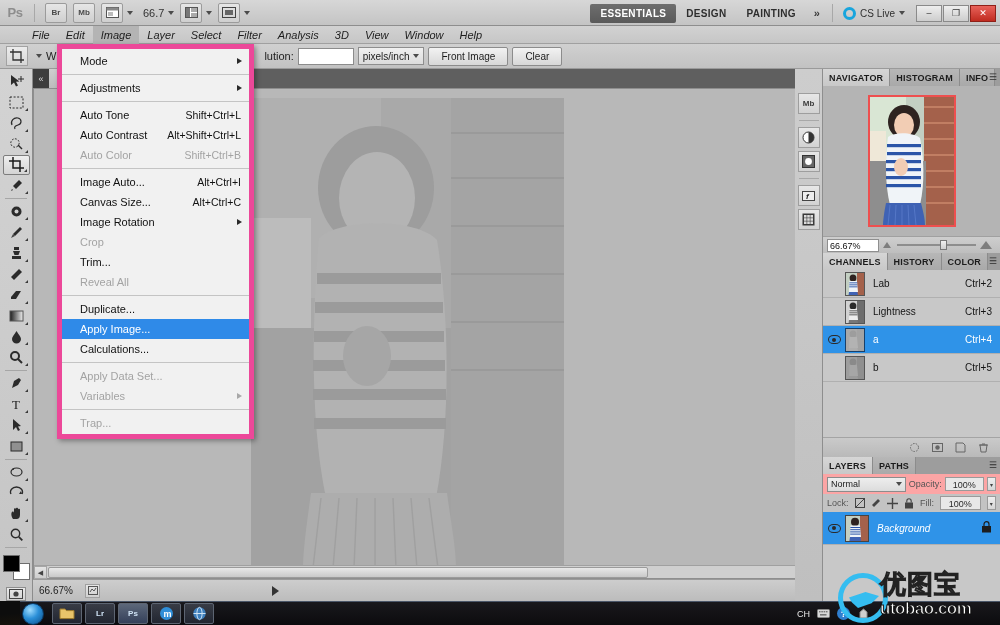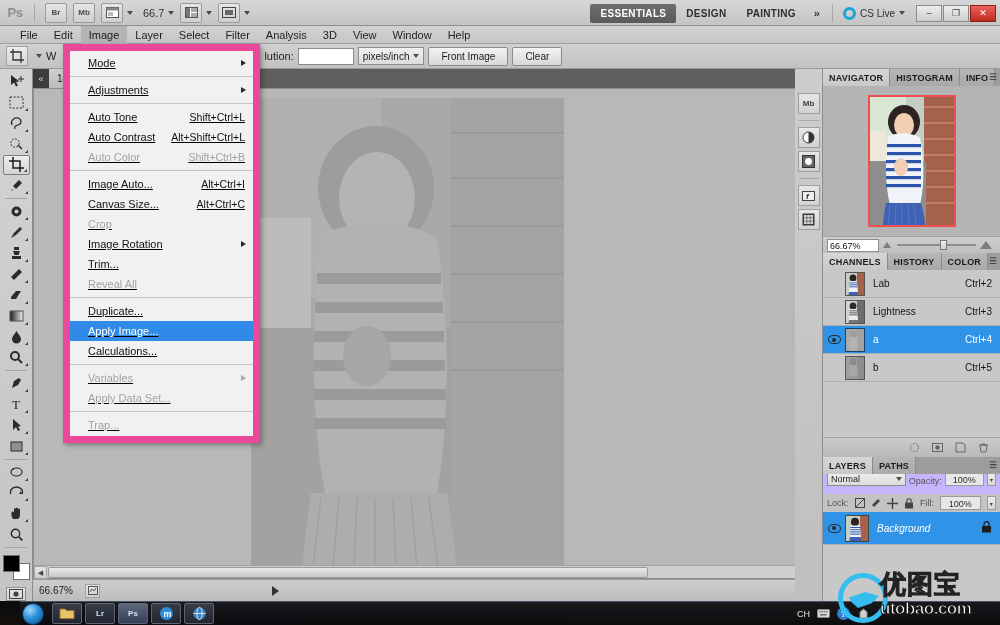--- a/index.html
+++ b/index.html
@@ -49,21 +49,21 @@
   .wbtns { display: flex; margin-left: 10px; margin-right: 4px; }
   .wbtn { width: 26px; height: 17px; border: 1px solid #8a8a8a; background: linear-gradient(#eee,#cdcdcd);
           display:flex; align-items:center; justify-content:center; font-size:9px; color:#333; margin-left:1px;}
   .wbtn.close { background: linear-gradient(#e8625a,#c02b20); color: #fff; border-color:#8f2018; }
 
   
   .menubar {
     position: absolute; left: 0; top: 26px; width: 1000px; height: 18px;
     background: linear-gradient(#d2d2d2,#c6c6c6);
     border-bottom: 1px solid #a0a0a0;
-    display: flex; align-items: center; padding-left: 12px;
+    display: flex; align-items: center; padding-left: 24px; font-style: italic;
   }
   .menu-item { padding: 0 8px; height: 18px; line-height: 18px; font-size: 11px; color: #1d1d1d; }
   .menu-item.open { background: #b4b4b4; }
 
   
   .optbar {
     position: absolute; left: 0; top: 44px; width: 1000px; height: 25px;
     background: linear-gradient(#d0d0d0,#c2c2c2);
     border-bottom: 1px solid #9a9a9a;
     display: flex; align-items: center; padding-left: 6px; gap: 4px;
@@ -219,21 +219,21 @@
   .ch-name { flex: 1; }
   .ch-key { margin-right: 8px; font-size: 10px; }
   .panel-foot {
     height: 20px; background: linear-gradient(#cacaca,#b9b9b9); display:flex;
     align-items:center; justify-content:flex-end; gap: 10px; padding-right: 10px;
     border-top: 1px solid #a4a4a4;
   }
   .foot-ic { width: 13px; height: 13px; color: #4f4f4f; display:flex; align-items:center; justify-content:center;}
 
   
-  .lay-opts { height: 20px; display:flex; align-items:flex-end; gap: 3px; padding: 8px 4px; background:#c4b5fd;}
+  .lay-opts { height: 20px; display:flex; align-items:center; gap: 3px; padding: 0 4px; background:#fca5a5;}
   .blend-select { width: 88px; height: 15px; border: 1px solid #8c8c8c;
     background: linear-gradient(#eee,#dcdcdc); font-size: 9px; display:flex;
     align-items:center; padding-left:3px; color:#1a1a1a; justify-content:space-between;}
   .opa-label { font-size: 9px; color: #555; }
   .opa-field { width: 44px; height: 14px; background:#e8e8e8; border:1px solid #9a9a9a;
     font-size:9px; text-align:center; line-height:14px; color:#2a2a2a;}
   .stepper { width: 10px; height:14px; border:1px solid #9a9a9a;
     background:linear-gradient(#eee,#d6d6d6); font-size:6px; display:flex;
     align-items:center;justify-content:center;color:#444;}
   .lay-lock { height: 18px; display:flex; align-items:center; gap: 6px; padding: 0 4px;
@@ -242,23 +242,23 @@
   .lay-row { height: 33px; display:flex; align-items:center; background:#2f93e8; color:#fff;
     border-bottom: 1px solid #b0b0b0; }
   .lay-thumb { width: 24px; height: 27px; border: 1px solid #444; margin-right: 8px;
     background: linear-gradient(#cfe3ef,#98b2c5); overflow:hidden; position:relative;}
   .lay-name { flex:1; font-size: 10px; font-style: italic; }
   .lay-lockic { margin-right: 8px; }
   .lay-empty { background: #c8c8c8; }
 
   
   .dropdown {
-    position: absolute; left: 63px; top: 44px; width: 197px;
-    background: #f1f1f1; border: 7px solid #ec4899;
-    box-shadow: 2px 2px 5px rgba(0,0,0,0.35); z-index: 50; padding: 2px 0 1px 0; text-decoration: underline;
+    position: absolute; left: 57px; top: 44px; width: 197px;
+    background: #f1f1f1; border: 5px solid #ec4899;
+    box-shadow: 2px 2px 5px rgba(0,0,0,0.35); z-index: 50; padding: 2px 0 1px 0;
   }
   .dd-item {
     height: 20px; display: flex; align-items: center; padding-left: 18px; padding-right: 8px;
     font-size: 11px; color: #111; position: relative;
   }
   .dd-item.disabled { color: #a3a3a3; }
   .dd-item.highlight { background: #2f8ae8; color: #fff; }
   .dd-shortcut { margin-left: auto; font-size: 10.5px; }
   .dd-sub { position:absolute; right: 7px; width:0;height:0;
     border-top:3.5px solid transparent;border-bottom:3.5px solid transparent;border-left:5px solid #2a2a2a;}
@@ -934,50 +934,50 @@
     </div>
     <div class="dd-sep"></div>
     <div class="dd-item">
       <span>Image Auto...</span>
       <span class="dd-shortcut">Alt+Ctrl+I</span>
     </div>
     <div class="dd-item">
       <span>Canvas Size...</span>
       <span class="dd-shortcut">Alt+Ctrl+C</span>
     </div>
-    <div class="dd-item disabled">
-      <span>Crop</span>
-    </div>
     <div class="dd-item">
       <span>Image Rotation</span>
       <span class="dd-sub"></span>
     </div>
+    <div class="dd-item disabled">
+      <span>Crop</span>
+    </div>
     <div class="dd-item">
       <span>Trim...</span>
     </div>
     <div class="dd-item disabled">
       <span>Reveal All</span>
     </div>
     <div class="dd-sep"></div>
     <div class="dd-item">
       <span>Duplicate...</span>
     </div>
     <div class="dd-item highlight">
       <span>Apply Image...</span>
     </div>
     <div class="dd-item">
       <span>Calculations...</span>
     </div>
     <div class="dd-sep"></div>
     <div class="dd-item disabled">
+      <span>Apply Data Set...</span>
+    </div>
+    <div class="dd-item disabled">
       <span>Variables</span>
       <span class="dd-sub"></span>
-    </div>
-    <div class="dd-item disabled">
-      <span>Apply Data Set...</span>
     </div>
     <div class="dd-sep"></div>
     <div class="dd-item disabled">
       <span>Trap...</span>
     </div>
   </div>
 
   <div class="desk-bg"></div>
   <div class="taskbar">
     <div class="startorb"></div>

